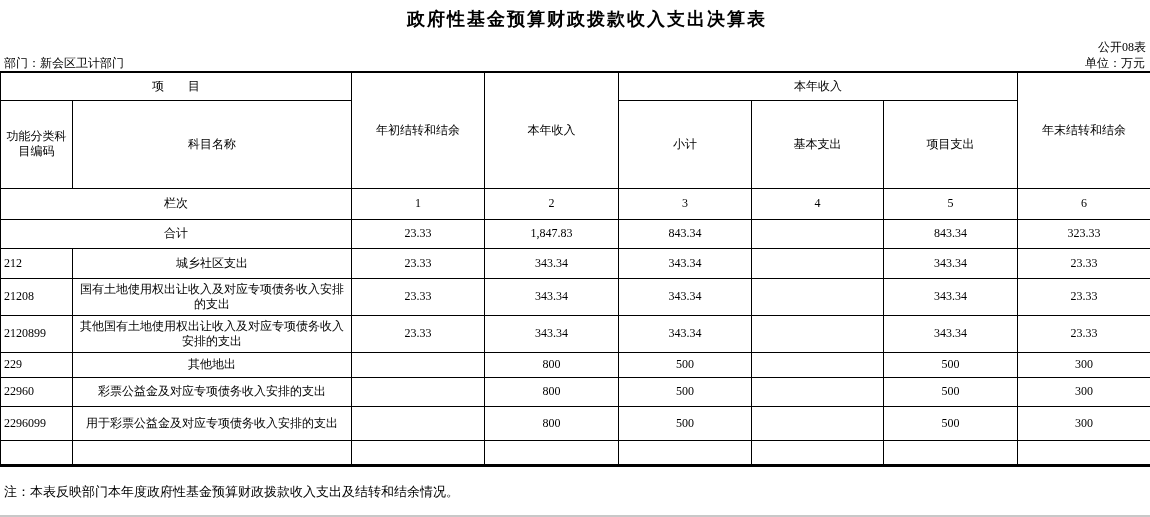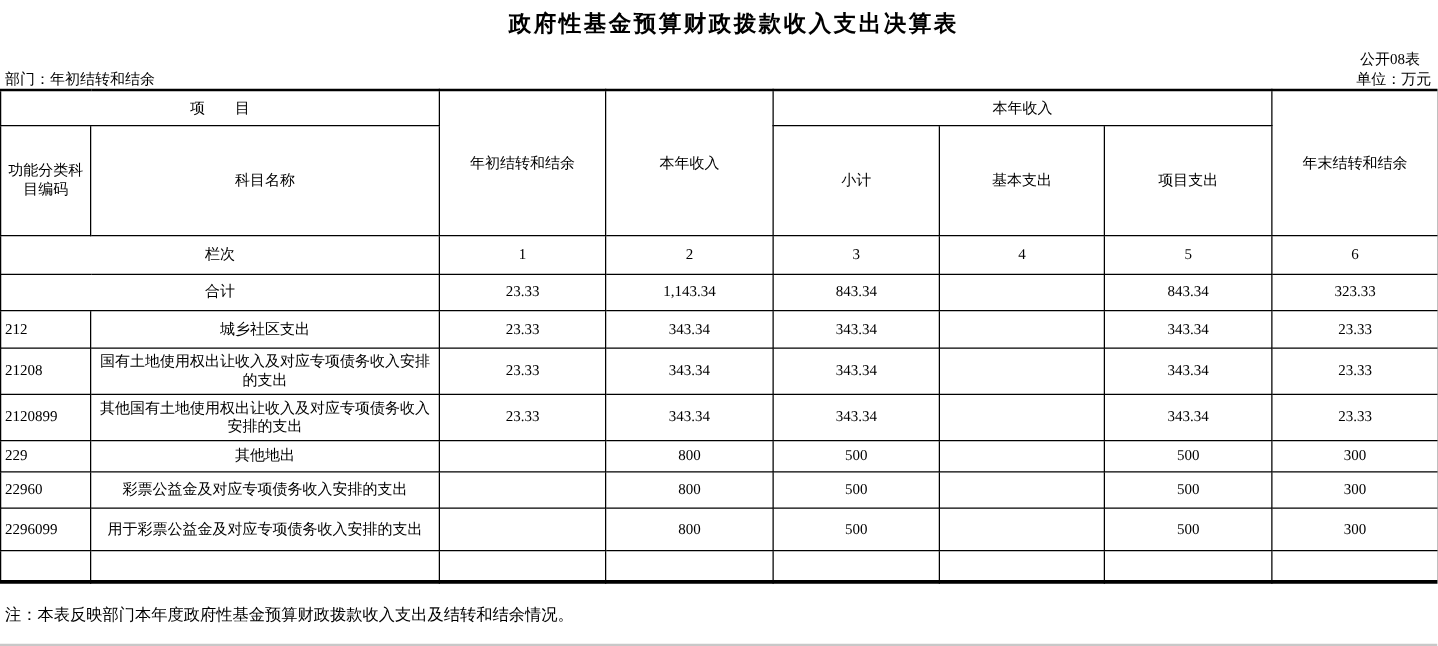--- a/index.html
+++ b/index.html
@@ -9,21 +9,21 @@
     position:relative;overflow:hidden;
   }
   .page-edge-bottom{
     position:absolute;left:0;bottom:0;width:1150px;height:2px;background:#c8c8c8;
   }
   .doc-title{
     position:absolute;top:7px;left:0;width:1150px;text-align:center;
     font-size:18px;font-weight:bold;letter-spacing:2px;padding-left:12px;
   }
   .table-code{
-    position:absolute;top:39px;right:14px;font-size:12px;text-align:right;
+    position:absolute;top:39px;right:4px;font-size:12px;text-align:right;
   }
   .meta-line{
     position:absolute;top:55px;left:0;width:1150px;font-size:12px;
   }
   .meta-line .dept{position:absolute;left:4px;top:0;}
   .meta-line .unit{position:absolute;right:5px;top:0;}
   table.fiscal{
     position:absolute;top:71px;left:0;width:1150px;
     border-collapse:collapse;table-layout:fixed;
     border:1px solid #000;border-top:2px solid #000;border-bottom:3px solid #000;
@@ -52,21 +52,21 @@
   .note-line{
     position:absolute;top:483px;left:4px;width:1140px;font-size:13px;
   }
 </style>
 </head>
 <body>
 
 <div class="doc-title">政府性基金预算财政拨款收入支出决算表</div>
 <div class="table-code">公开08表</div>
 <div class="meta-line">
-  <span class="dept">部门：年初结转和结余</span>
+  <span class="dept">部门：新会区卫计部门</span>
   <span class="unit">单位：万元</span>
 </div>
 
 <table class="fiscal">
   <colgroup>
     <col style="width:72px">
       <col style="width:279px">
     <col style="width:133px">
       <col style="width:134px">
     <col style="width:133px">
@@ -96,21 +96,21 @@
       <th class="hc">3</th>
       <th class="hc">4</th>
       <th class="hc">5</th>
       <th class="hc">6</th>
     </tr>
   </thead>
   <tbody>
       <tr>
         <td colspan="2" class="label">合计</td>
         <td class="num">23.33</td>
-        <td class="num">1,143.34</td>
+        <td class="num">1,847.83</td>
         <td class="num">843.34</td>
         <td class="num"></td>
         <td class="num">843.34</td>
         <td class="num">323.33</td>
       </tr>
       <tr>
         <td class="code">212</td>
         <td class="name">城乡社区支出</td>
         <td class="num">23.33</td>
         <td class="num">343.34</td>

